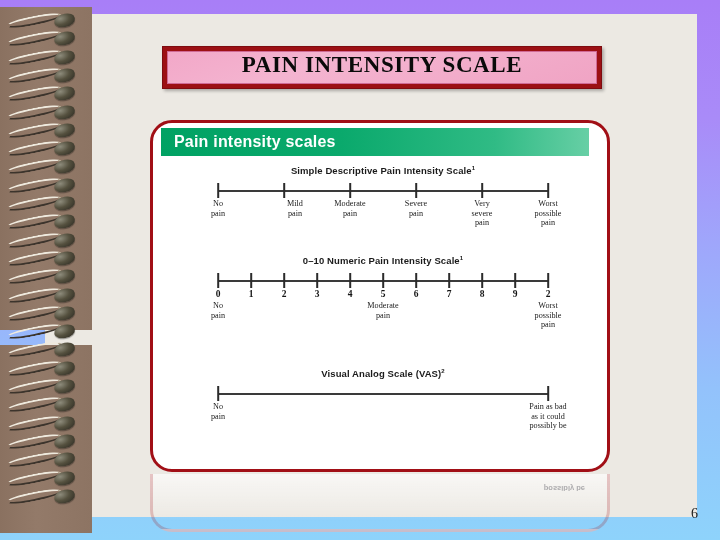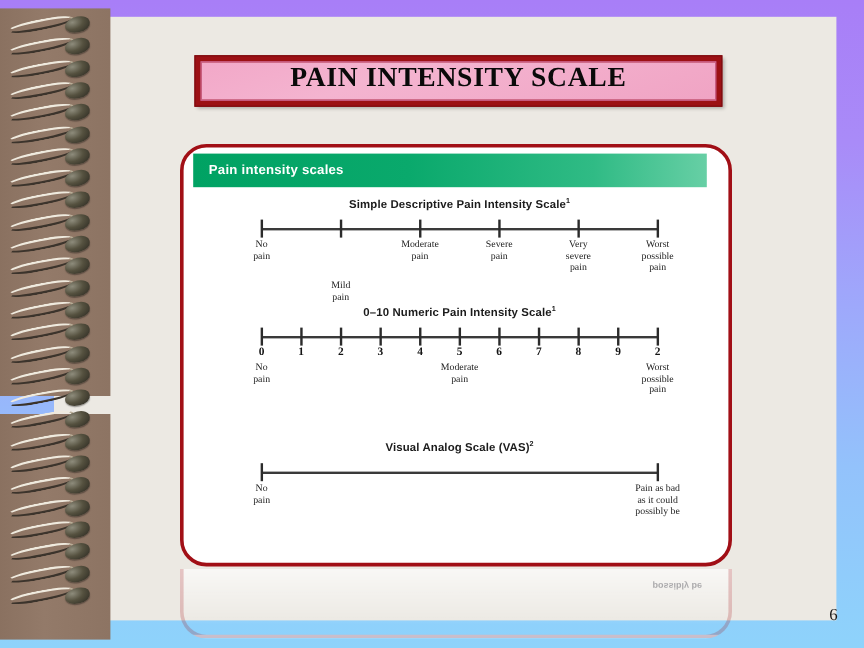--- a/index.html
+++ b/index.html
@@ -131,21 +131,21 @@
   #green-header {
     position: absolute;
     left: 8px; top: 5px;
     width: 428px; height: 28px;
     background: linear-gradient(90deg, #00a263 0%, #0aa96c 42%, #30bb85 78%, #67cfa5 100%);
     display: flex; align-items: center;
   }
   #green-header-text {
     color: #ffffff;
     font-weight: bold;
-    font-size: 11px;
+    font-size: 16px;
     letter-spacing: .2px;
     padding-left: 13px;
   }
 
   
   .scale-block { position: absolute; left: 0; width: 460px; }
   .scale-title {
     text-align: center;
     font-size: 9.5px;
     font-weight: bold;
@@ -350,21 +350,21 @@
             <div class="tick" style="left: 65px;"></div>
             <div class="tick" style="left: 131px;"></div>
             <div class="tick" style="left: 197px;"></div>
             <div class="tick" style="left: 263px;"></div>
             <div class="tick" style="left: 329px;"></div>
             <div class="tick" style="left: 395px;"></div>
           </div>
           <div class="labels">
             <div class="lbl" style="left: 65px;">No
 pain</div>
-            <div class="lbl" style="left: 131px; margin-top: 34px;">Mild
+            <div class="lbl" style="left: 142px;">Mild
 pain</div>
             <div class="lbl" style="left: 197px;">Moderate
 pain</div>
             <div class="lbl" style="left: 263px;">Severe
 pain</div>
             <div class="lbl" style="left: 329px;">Very
 severe
 pain</div>
             <div class="lbl" style="left: 395px;">Worst
 possible

